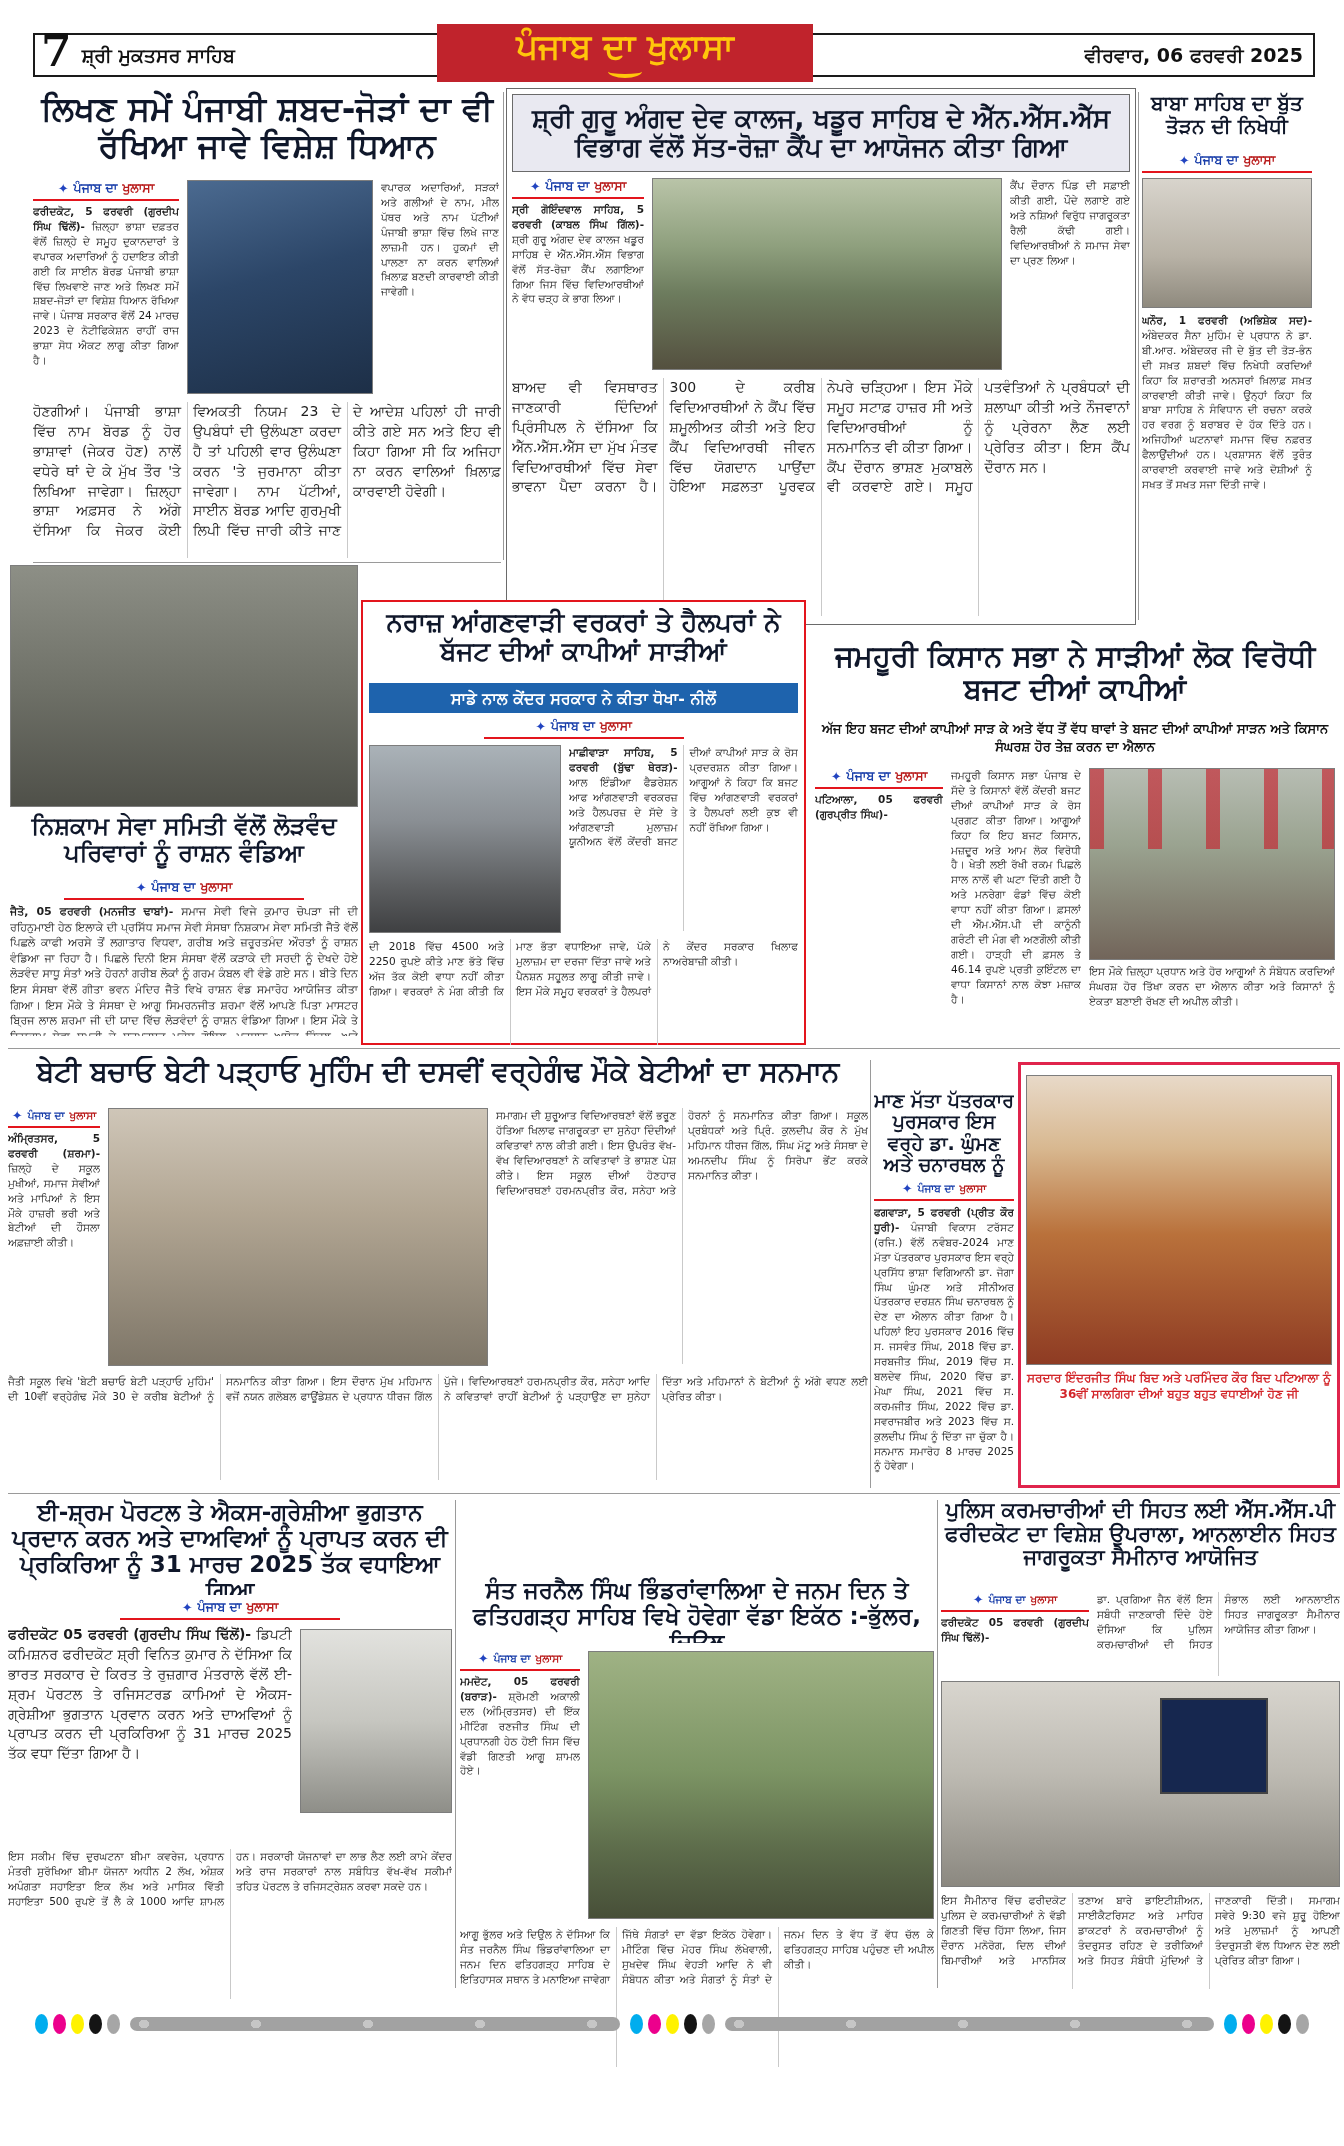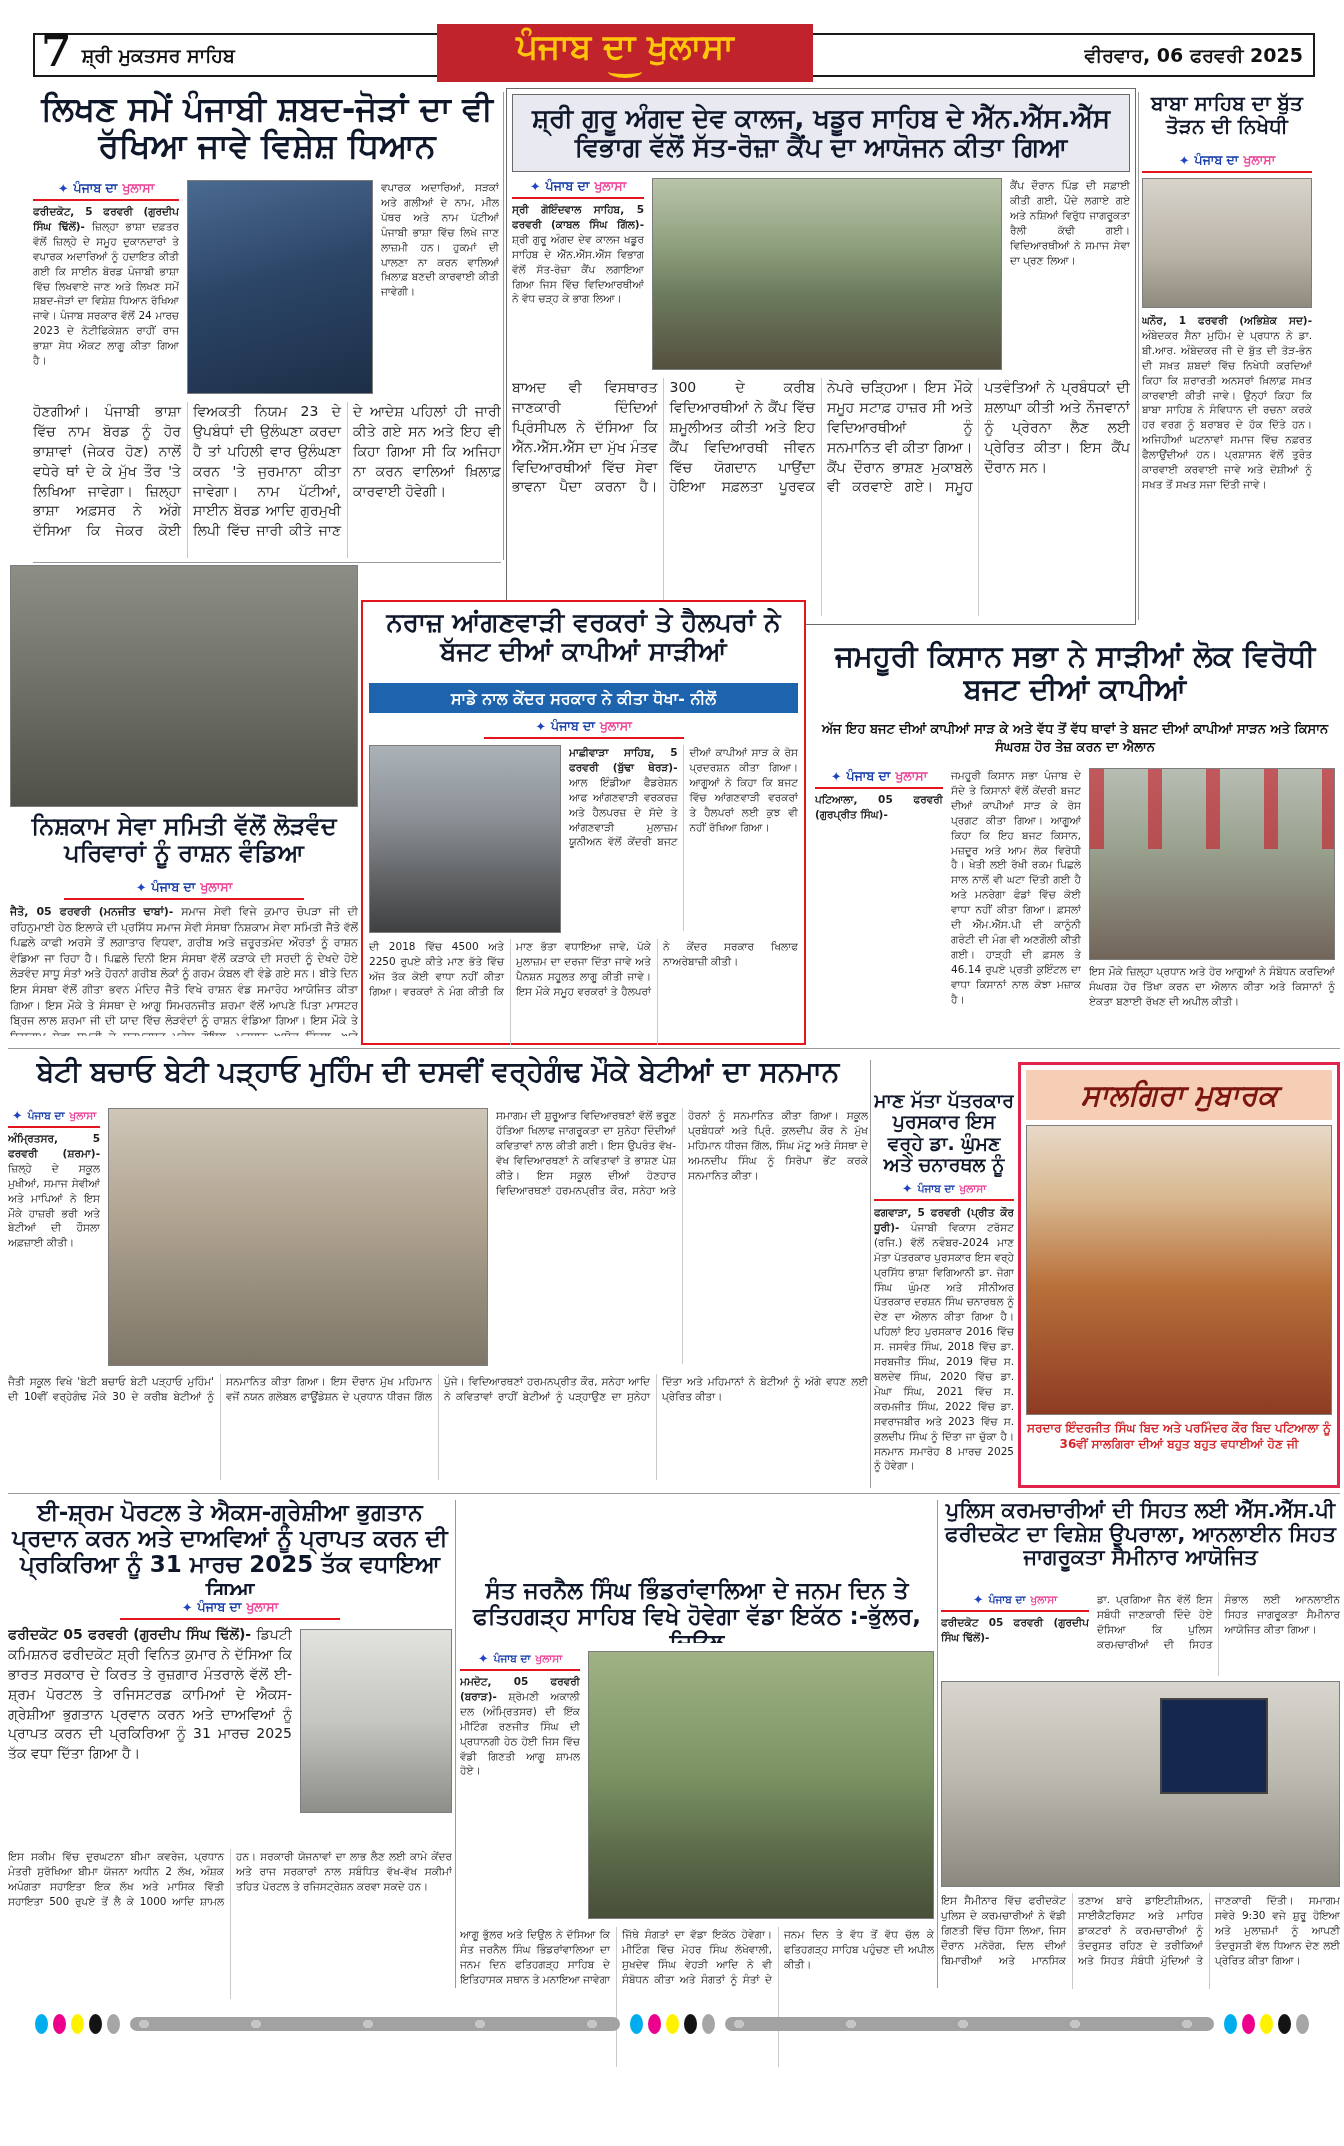--- a/index.html
+++ b/index.html
@@ -15,21 +15,21 @@
             display:flex;flex-direction:column;align-items:center;justify-content:center;z-index:3;line-height:1;}
   .masthead .wave{width:34px;height:9px;border-bottom:4px solid #ffc60b;border-radius:50%;margin-top:2px;}
   
   .hl{font-weight:bold;text-align:center;line-height:1.13;color:#0f172a;overflow:hidden;}
   .hl-box{background:#e9e9f1;border:1px solid #6a6a6a;}
   
   .byline{display:flex;align-items:center;justify-content:center;gap:5px;font-weight:bold;
           font-size:12.5px;border-bottom:2.5px solid #e3151d;padding-bottom:3px;overflow:hidden;}
   .byline .star{color:#2244c0;font-size:13px;}
   .byline .p1{color:#1a3faa;}
-  .byline .p2{color:#ec4899;}
+  .byline .p2{color:#b91c1c;}
   .dl{font-weight:bold;}
   
   .body{font-size:14px;line-height:1.42;text-align:justify;color:#1d1d1d;overflow:hidden;margin:0;}
   .sm{font-size:10.5px;}
   .cols2{column-count:2;column-gap:12px;column-rule:1px solid #c9c9c9;}
   .cols3{column-count:3;column-gap:12px;column-rule:1px solid #c9c9c9;}
   .cols4{column-count:4;column-gap:12px;column-rule:1px solid #c9c9c9;}
   
   .ph{border:1px solid #7d7d7d;position:relative;overflow:hidden;}
   .ph-a{background:linear-gradient(165deg,#4b6a90 0%,#2c4668 45%,#1d2f47 100%);}
@@ -239,21 +239,20 @@
       <span class="p1">ਪੰਜਾਬ ਦਾ</span>
       <span class="p2">ਖੁਲਾਸਾ</span>
     </div>
     <p class="body sm" style="margin-top:4px;height:318px;">
       <b class="dl">ਫਗਵਾੜਾ, 5 ਫਰਵਰੀ (ਪ੍ਰੀਤ ਕੌਰ ਧੂਰੀ)-</b>
       <span>ਪੰਜਾਬੀ ਵਿਕਾਸ ਟਰੱਸਟ (ਰਜਿ.) ਵੱਲੋਂ ਨਵੰਬਰ-2024 ਮਾਣ ਮੱਤਾ ਪੱਤਰਕਾਰ ਪੁਰਸਕਾਰ ਇਸ ਵਰ੍ਹੇ ਪ੍ਰਸਿੱਧ ਭਾਸ਼ਾ ਵਿਗਿਆਨੀ ਡਾ. ਜੋਗਾ ਸਿੰਘ ਘੁੰਮਣ ਅਤੇ ਸੀਨੀਅਰ ਪੱਤਰਕਾਰ ਦਰਸ਼ਨ ਸਿੰਘ ਚਨਾਰਥਲ ਨੂੰ ਦੇਣ ਦਾ ਐਲਾਨ ਕੀਤਾ ਗਿਆ ਹੈ। ਪਹਿਲਾਂ ਇਹ ਪੁਰਸਕਾਰ 2016 ਵਿੱਚ ਸ. ਜਸਵੰਤ ਸਿੰਘ, 2018 ਵਿੱਚ ਡਾ. ਸਰਬਜੀਤ ਸਿੰਘ, 2019 ਵਿੱਚ ਸ. ਬਲਦੇਵ ਸਿੰਘ, 2020 ਵਿੱਚ ਡਾ. ਮੇਘਾ ਸਿੰਘ, 2021 ਵਿੱਚ ਸ. ਕਰਮਜੀਤ ਸਿੰਘ, 2022 ਵਿੱਚ ਡਾ. ਸਵਰਾਜਬੀਰ ਅਤੇ 2023 ਵਿੱਚ ਸ. ਕੁਲਦੀਪ ਸਿੰਘ ਨੂੰ ਦਿੱਤਾ ਜਾ ਚੁੱਕਾ ਹੈ। ਸਨਮਾਨ ਸਮਾਰੋਹ 8 ਮਾਰਚ 2025 ਨੂੰ ਹੋਵੇਗਾ।</span>
     </p>
   </div>
 
   <div class="abs anniv-box" style="left:1018px;top:1062px;width:322px;height:426px;padding:5px;box-sizing:border-box;">
-    <div class="anniv-band" style="height:50px;">ਸਾਲਗਿਰਾ ਮੁਬਾਰਕ</div>
     <div class="ph ph-anniv" style="width:100%;height:290px;margin-top:5px;box-sizing:border-box;"></div>
     <div class="anniv-cap" style="margin-top:5px;height:52px;">ਸਰਦਾਰ ਇੰਦਰਜੀਤ ਸਿੰਘ ਬਿਦ ਅਤੇ ਪਰਮਿੰਦਰ ਕੌਰ ਬਿਦ ਪਟਿਆਲਾ ਨੂੰ 36ਵੀਂ ਸਾਲਗਿਰਾ ਦੀਆਂ ਬਹੁਤ ਬਹੁਤ ਵਧਾਈਆਂ ਹੋਣ ਜੀ</div>
   </div>
 
   <div class="abs hrule" style="left:8px;top:1493px;width:1332px;"></div>
 
   <div class="abs" style="left:8px;top:1499px;width:444px;">
     <div class="hl" style="font-size:23px;height:96px;">ਈ-ਸ਼੍ਰਮ ਪੋਰਟਲ ਤੇ ਐਕਸ-ਗ੍ਰੇਸ਼ੀਆ ਭੁਗਤਾਨ ਪ੍ਰਦਾਨ ਕਰਨ ਅਤੇ ਦਾਅਵਿਆਂ ਨੂੰ ਪ੍ਰਾਪਤ ਕਰਨ ਦੀ ਪ੍ਰਕਿਰਿਆ ਨੂੰ 31 ਮਾਰਚ 2025 ਤੱਕ ਵਧਾਇਆ ਗਿਆ</div>
     <div class="byline" style="width:220px;margin:4px auto 0;">
       <span class="star">✦</span>

